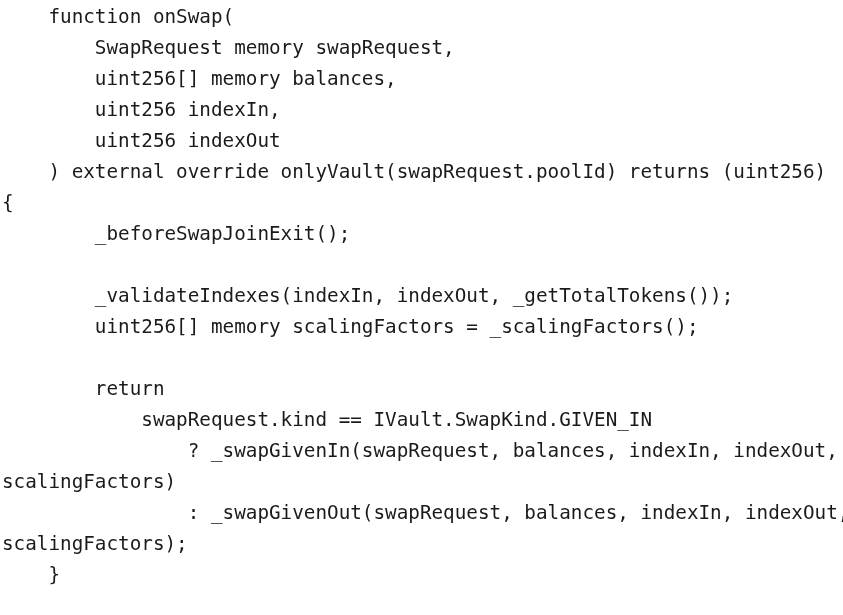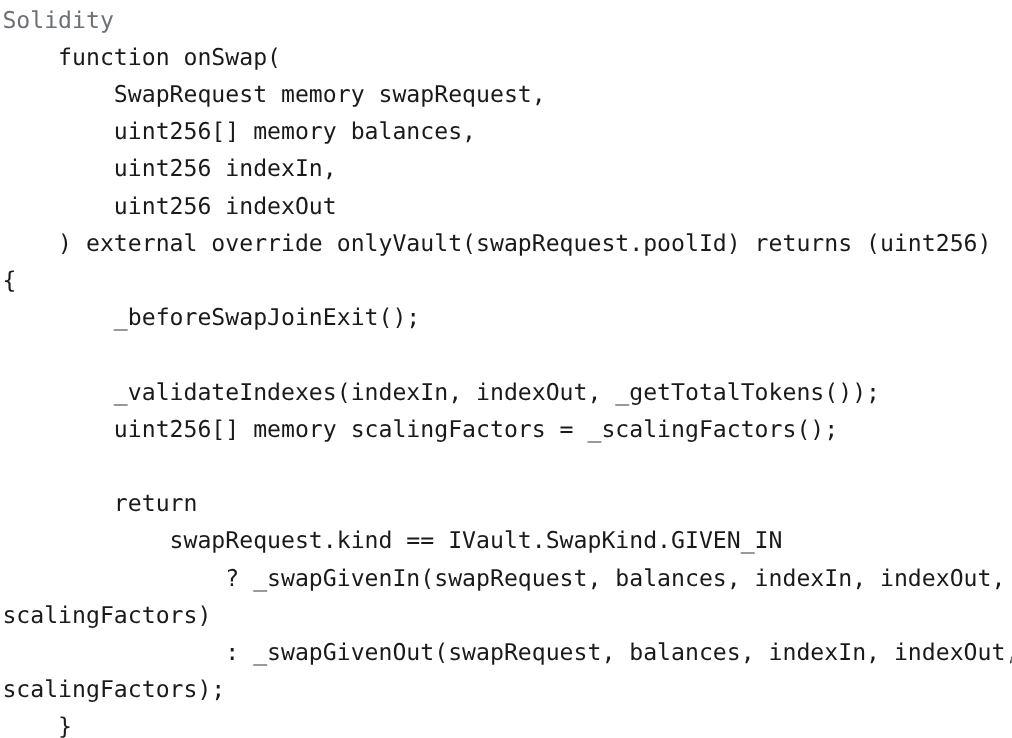--- a/index.html
+++ b/index.html
@@ -35,15 +35,14 @@
   }
   .code-line {
     height: 31px;
     white-space: pre;
   }
 </style>
 </head>
 <body>
 
 <div class="snippet">
-  <div class="language-label">Solidity</div>
   <pre class="code-block"><div class="code-line">    function onSwap(</div><div class="code-line">        SwapRequest memory swapRequest,</div><div class="code-line">        uint256[] memory balances,</div><div class="code-line">        uint256 indexIn,</div><div class="code-line">        uint256 indexOut</div><div class="code-line">    ) external override onlyVault(swapRequest.poolId) returns (uint256)</div><div class="code-line">{</div><div class="code-line">        _beforeSwapJoinExit();</div><div class="code-line"> </div><div class="code-line">        _validateIndexes(indexIn, indexOut, _getTotalTokens());</div><div class="code-line">        uint256[] memory scalingFactors = _scalingFactors();</div><div class="code-line"> </div><div class="code-line">        return</div><div class="code-line">            swapRequest.kind == IVault.SwapKind.GIVEN_IN</div><div class="code-line">                ? _swapGivenIn(swapRequest, balances, indexIn, indexOut,</div><div class="code-line">scalingFactors)</div><div class="code-line">                : _swapGivenOut(swapRequest, balances, indexIn, indexOut,</div><div class="code-line">scalingFactors);</div><div class="code-line">    }</div></pre>
 </div>
 
 </body></html>

